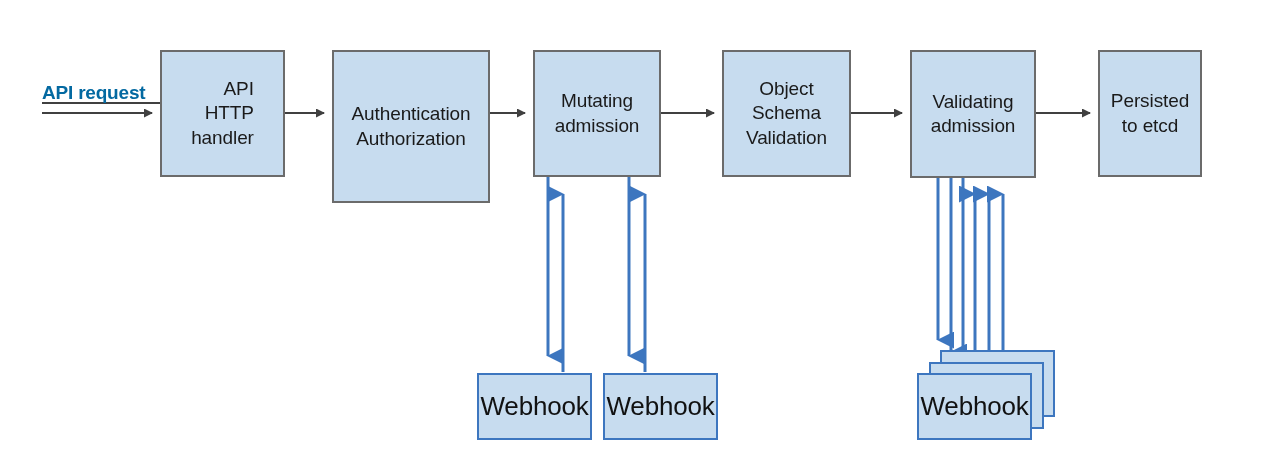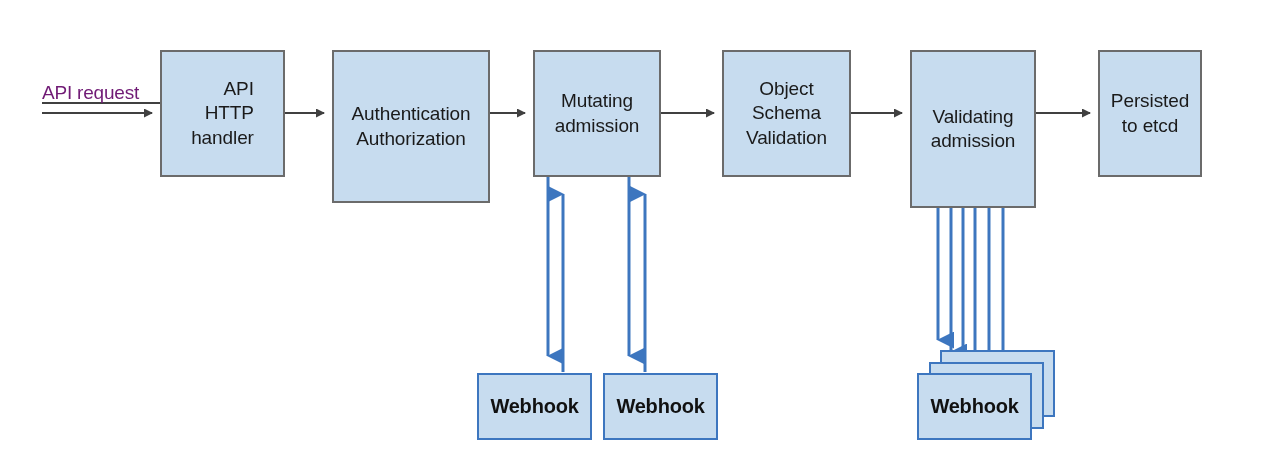--- a/index.html
+++ b/index.html
@@ -33,35 +33,35 @@
   .webhook-box {
     position: absolute;
     box-sizing: border-box;
     background: #c7dcef;
     border: 2px solid #3d76bf;
     display: flex;
     align-items: center;
     justify-content: center;
     text-align: center;
     color: #111111;
-    font-size: 20px;
-    font-weight: bold;
+    font-size: 26px;
+    font-weight: normal;
     letter-spacing: -0.2px;
   }
   .webhook-shadow {
     position: absolute;
     box-sizing: border-box;
     background: #c7dcef;
     border: 2px solid #3d76bf;
   }
   .entry-label {
     position: absolute;
     font-size: 19px;
-    font-weight: normal;
-    color: #701a75;
+    font-weight: bold;
+    color: #0369a1;
     white-space: nowrap;
     letter-spacing: -0.2px;
   }
   svg.wires {
     position: absolute;
     left: 0;
     top: 0;
     width: 1278px;
     height: 476px;
     pointer-events: none;
@@ -150,21 +150,21 @@
   <div class="stage-box" style="left:332px; top:50px; width:158px; height:153px;">Authentication
 Authorization</div>
 
   <div class="stage-box" style="left:533px; top:50px; width:128px; height:127px;">Mutating
 admission</div>
 
   <div class="stage-box" style="left:722px; top:50px; width:129px; height:127px;">Object
 Schema
 Validation</div>
 
-  <div class="stage-box" style="left:910px; top:50px; width:126px; height:158px;">Validating
+  <div class="stage-box" style="left:910px; top:50px; width:126px; height:128px;">Validating
 admission</div>
 
   <div class="stage-box" style="left:1098px; top:50px; width:104px; height:127px;">Persisted
 to etcd</div>
 
   <div class="webhook-box" style="left:477px; top:373px; width:115px; height:67px;">Webhook</div>
 
   <div class="webhook-box" style="left:603px; top:373px; width:115px; height:67px;">Webhook</div>
 
   <div class="webhook-shadow" style="left:940px; top:350px; width:115px; height:67px;"></div>

